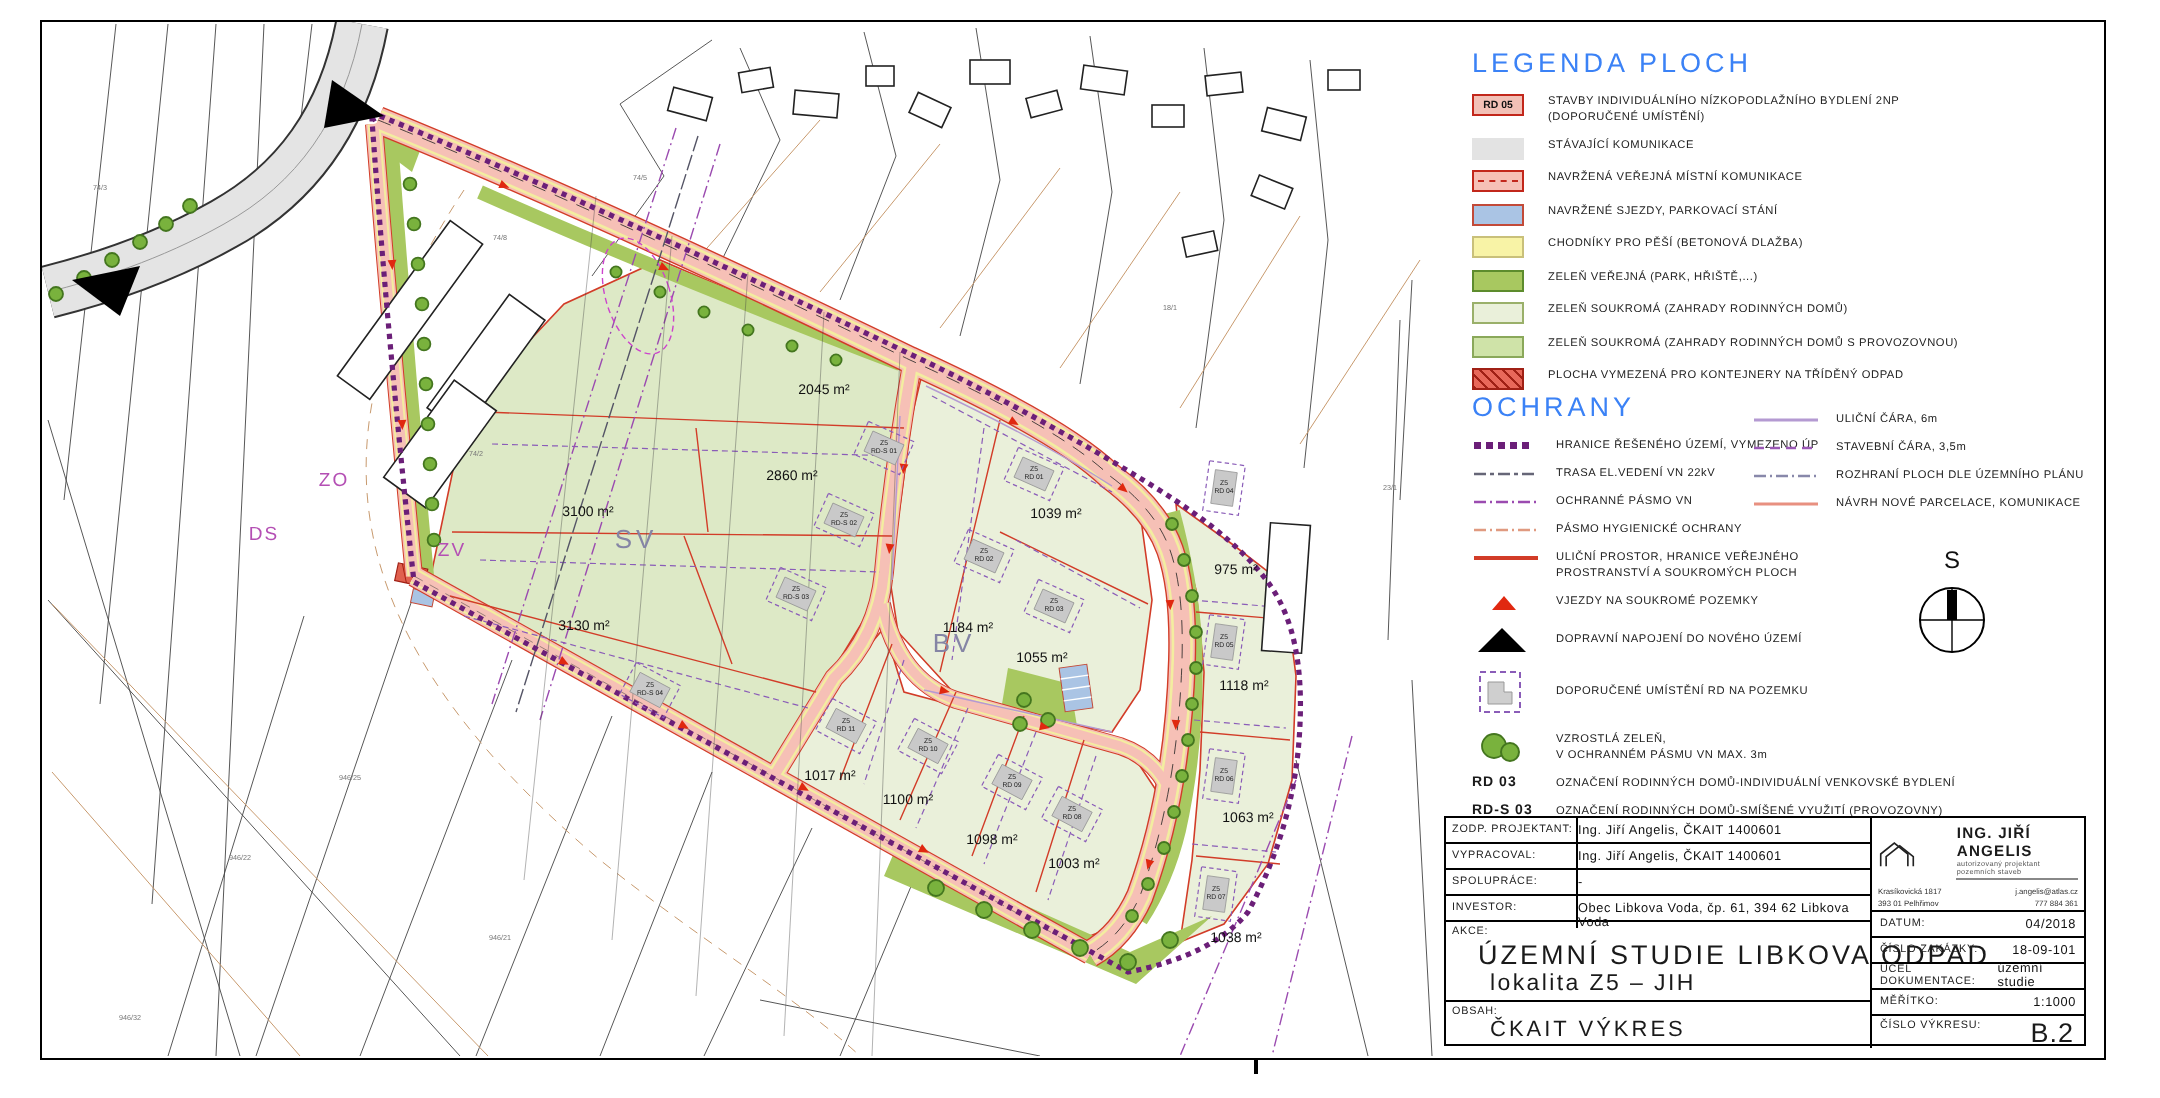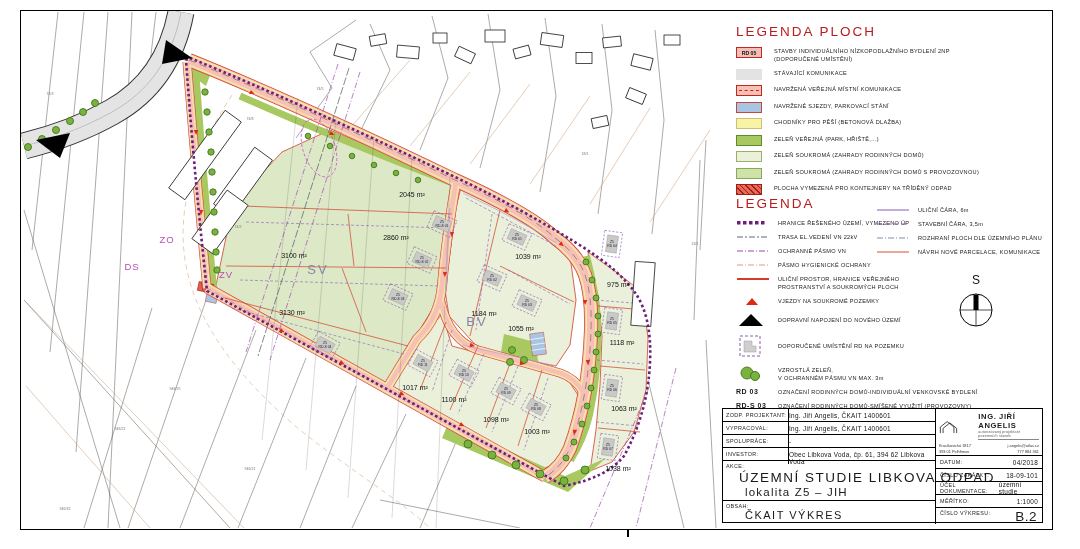--- a/index.html
+++ b/index.html
@@ -2,21 +2,21 @@
 <html><head>
 <meta charset="utf-8">
 <style>
   html,body{margin:0;padding:0;background:#fff;width:1080px;height:549px;overflow:hidden;
     font-family:"Liberation Sans",sans-serif;color:#1a1a1a;}
   .abs{position:absolute;}
   #sheet-border{left:20px;top:10px;width:1031px;height:518px;border:1.6px solid #000;}
   #fold-tick{left:627px;top:529px;width:1.5px;height:8px;background:#000;}
   
   .panel{left:736px;width:310px;}
-  .lg-title{font-size:13.5px;letter-spacing:2px;color:#b91c1c;margin-bottom:8px;}
+  .lg-title{font-size:13.5px;letter-spacing:2px;color:#3b82f6;margin-bottom:8px;}
   .lg-row{display:flex;align-items:flex-start;margin-bottom:5.5px;}
   .chip{width:26px;height:11px;flex:0 0 26px;margin-right:12px;box-sizing:border-box;position:relative;}
   .lg-label{font-size:5.6px;line-height:1.35;letter-spacing:.3px;color:#222;padding-top:1px;}
   .chip-rd05{background:#f2c0b6;border:1px solid #c2271b;font-size:5.2px;font-weight:bold;
     display:flex;align-items:center;justify-content:center;color:#111;}
   .chip-exroad{background:#e3e3e3;}
   .chip-newroad{background:#f6c0b6;border:1px solid #c2271b;}
   .chip-newroad::after{content:"";position:absolute;left:2px;right:2px;top:4px;border-top:1.6px dashed #c2271b;}
   .chip-park{background:#aac4e4;border:1px solid #c24a38;}
   .chip-walk{background:#f8f3a6;border:1px solid #c9c07a;}
@@ -442,21 +442,21 @@
       <div class="chip chip-privgreen2"></div>
       <div class="lg-label">ZELEŇ SOUKROMÁ (ZAHRADY RODINNÝCH DOMŮ S PROVOZOVNOU)</div>
     </div>
   <div class="lg-row">
       <div class="chip chip-waste"></div>
       <div class="lg-label">PLOCHA VYMEZENÁ PRO KONTEJNERY NA TŘÍDĚNÝ ODPAD</div>
     </div>
 </div>
 
 <div class="abs panel" style="top:196px">
-  <div class="lg-title">LEGENDA</div>
+  <div class="lg-title">OCHRANY</div>
   <div class="lg-row">
     <svg class="sym" height="8">
         <g fill="#6b1f78">
           <rect x="1" y="2" width="3.5" height="3.5"></rect>
           <rect x="7" y="2" width="3.5" height="3.5"></rect>
           <rect x="13" y="2" width="3.5" height="3.5"></rect>
           <rect x="19" y="2" width="3.5" height="3.5"></rect>
           <rect x="25" y="2" width="3.5" height="3.5"></rect>
         </g>
       </svg>

